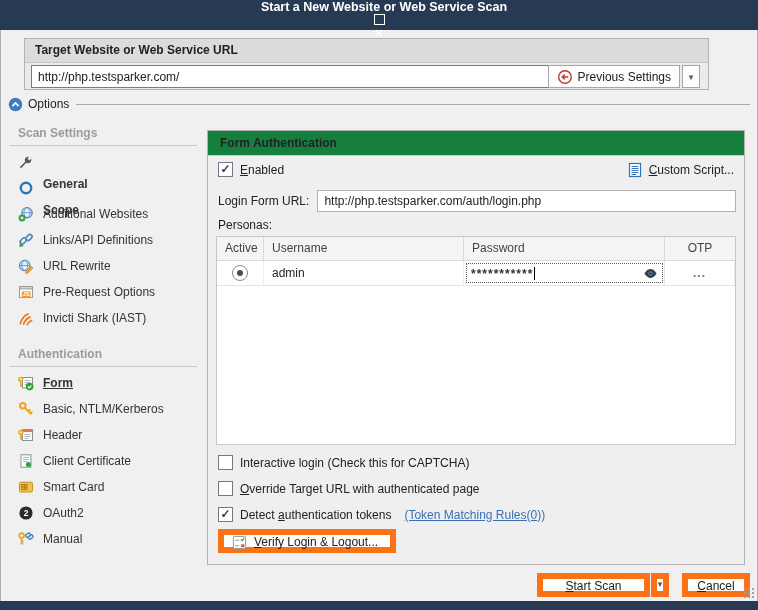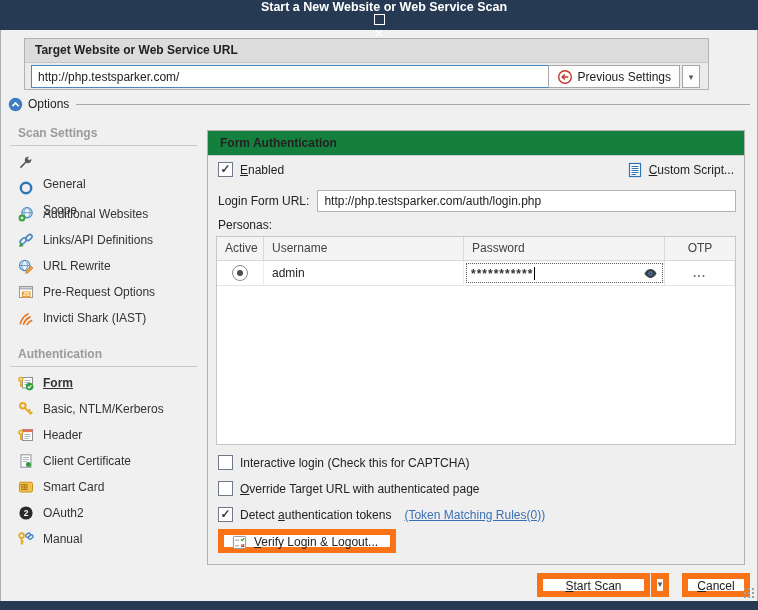--- a/index.html
+++ b/index.html
@@ -30,21 +30,21 @@
              box-sizing:border-box;display:flex;align-items:center;justify-content:center;color:#555;font-size:9px;}
   
   .options-row{position:absolute;top:95px;left:8px;right:8px;height:18px;display:flex;align-items:center;gap:5px;}
   .options-row .rule{flex:1;height:1px;background:#a9a9a9;margin-left:2px;}
   
   .sidebar{position:absolute;top:116px;left:0;width:207px;}
   .side-section-header{padding:10px 0 3px 18px;color:#9b9b9b;font-weight:bold;}
   .side-divider{height:1px;background:#c9c9c9;margin:2px 10px 3px 10px;}
   .side-item{height:26px;display:flex;align-items:center;padding-left:18px;gap:9px;cursor:default;}
   .side-item .lbl{color:#333;}
-  .side-item.bold .lbl{font-weight:normal;margin-top:43px;}
+  .side-item.bold .lbl{font-weight:bold;margin-top:43px;}
   .side-item.selected .lbl{font-weight:bold;text-decoration:underline;}
   .icon16{width:16px;height:16px;flex:0 0 16px;display:block;}
   
   .form-panel{top:130px;left:207px;width:538px;height:435px;background:#efefef;}
   .fa-header{height:24px;line-height:24px;background:#15803d;border-bottom:1px solid #cdcdcd;font-weight:bold;padding-left:12px;}
   .row-abs{position:absolute;display:flex;align-items:center;}
   .cb{width:15px;height:15px;background:#fff;border:1px solid #70798a;box-sizing:border-box;
       display:flex;align-items:center;justify-content:center;font-size:12px;font-weight:bold;color:#3a3a3a;flex:0 0 15px;}
   .cb .check{line-height:1;margin-top:-1px;}
   .textfield{background:#fff;border:1px solid #b3b3b3;box-sizing:border-box;height:22px;

